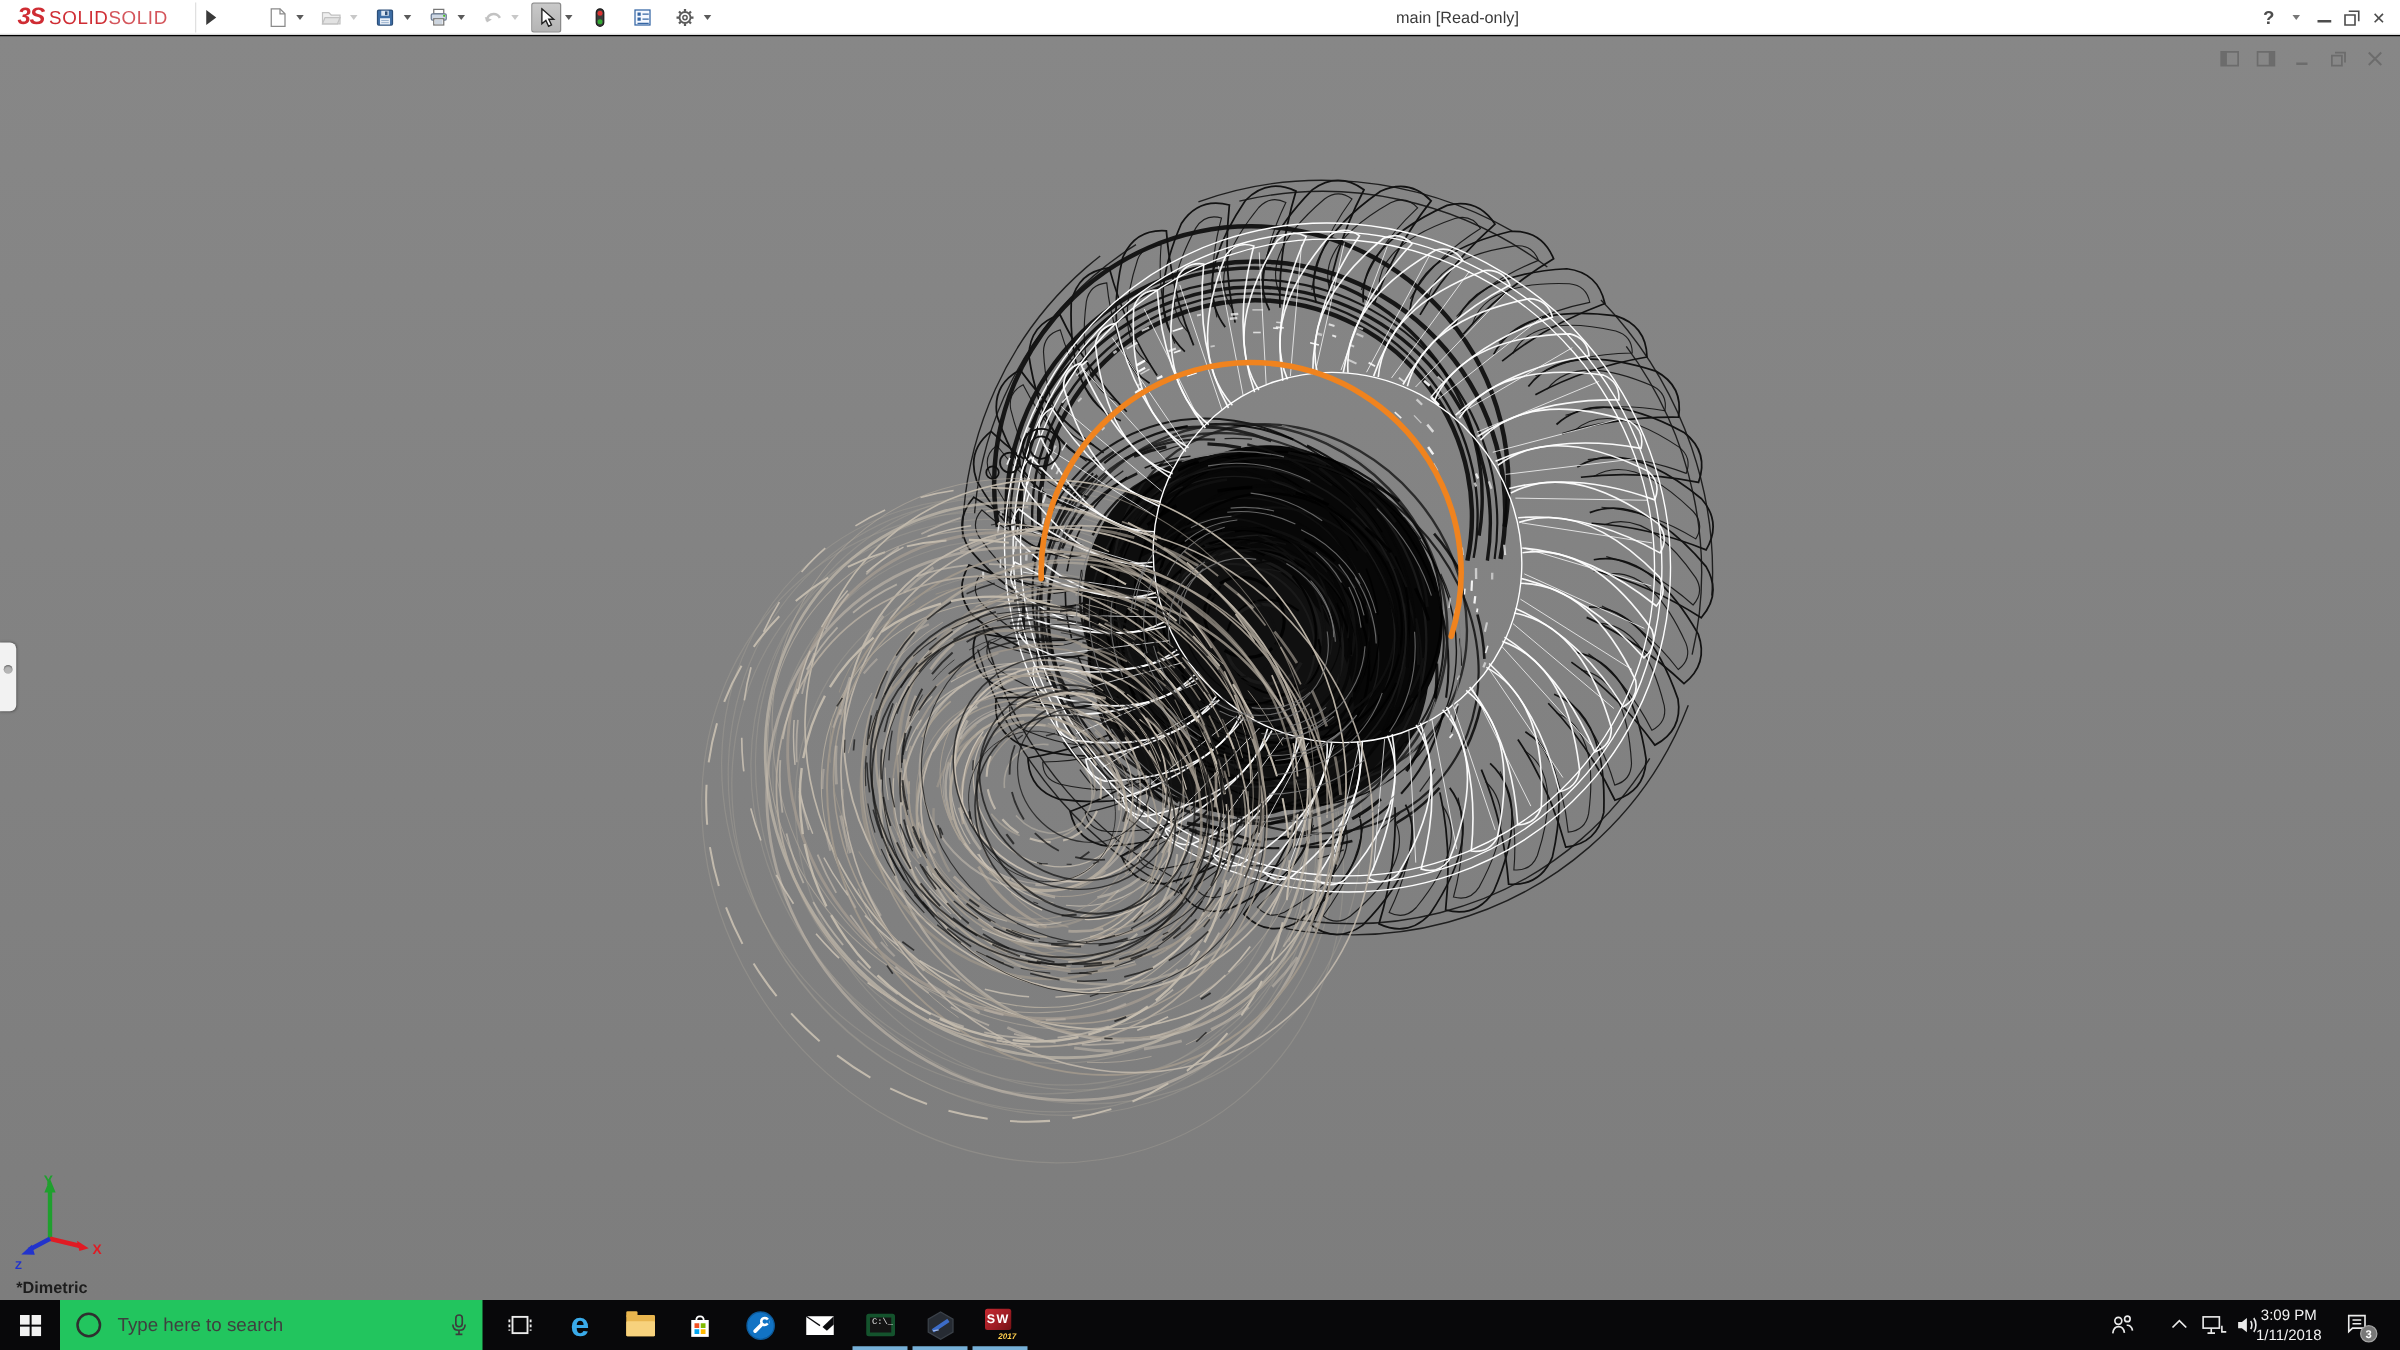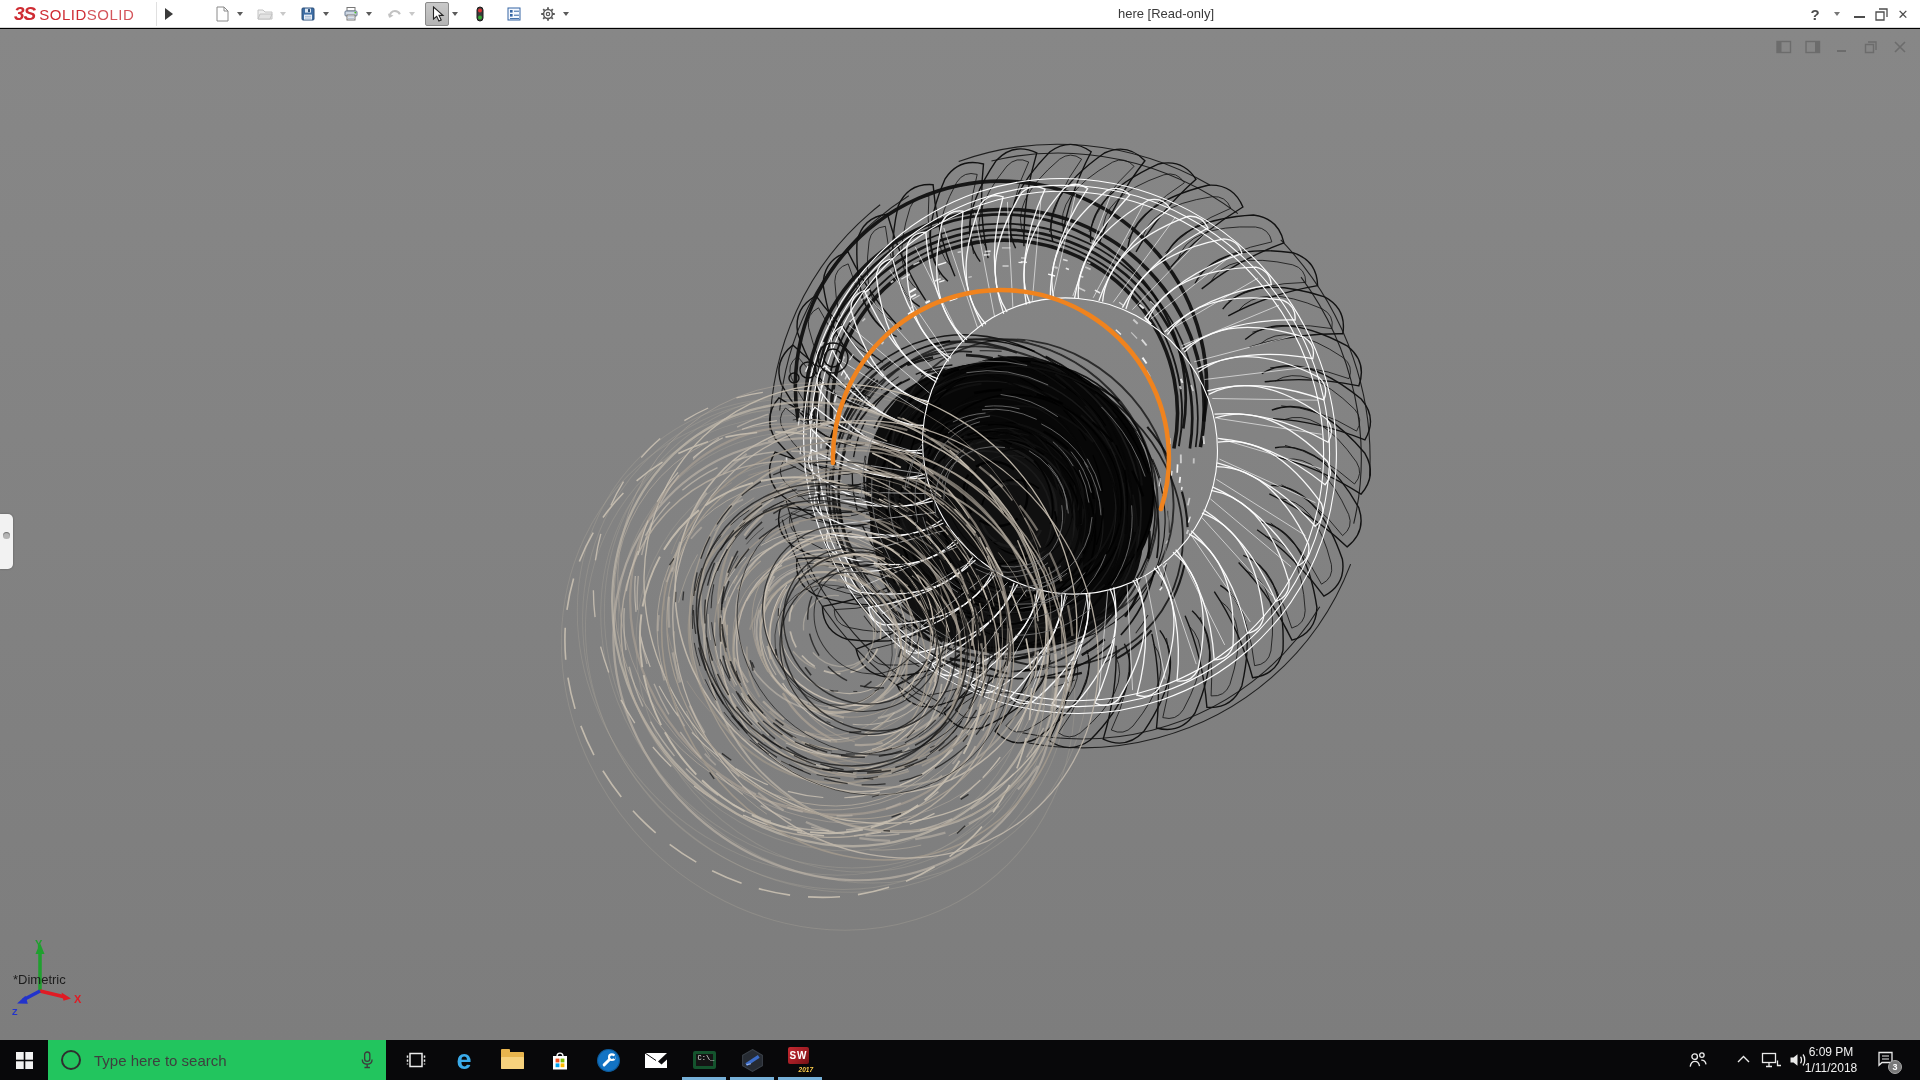--- a/index.html
+++ b/index.html
@@ -36,21 +36,21 @@
   #viewport { position:absolute; top:29px; left:0; width:1920px; height:1011px;
               background:linear-gradient(#878787,#7d7d7d); overflow:hidden; }
   #engine-wireframe { position:absolute; top:0; left:0; }
   #doc-controls { position:absolute; top:10px; right:12px; display:flex; gap:13px; z-index:5; }
   #doc-controls .dc { width:16px; height:15px; display:flex; align-items:center; justify-content:center; }
   #left-tab { position:absolute; left:0; top:485px; width:13px; height:55px; background:#f2f2f2;
               border-radius:0 5px 5px 0; box-shadow:0 0 2px rgba(0,0,0,.35); z-index:5; }
   #left-tab .dot { position:absolute; left:3px; top:18px; width:7px; height:7px; border-radius:50%;
                    background:#b5b5b5; box-shadow:inset 0 1px 1px rgba(0,0,0,.4); }
   #triad { position:absolute; left:4px; top:908px; z-index:5; }
-  #view-label { position:absolute; left:13px; top:943px; font-size:13px; font-weight:normal; color:#1d1d1d; z-index:5; }
+  #view-label { position:absolute; left:13px; top:993px; font-size:13px; font-weight:bold; color:#1d1d1d; z-index:5; }
 
   
   #taskbar { position:absolute; bottom:0; left:0; width:1920px; height:40px; background:#08080a; z-index:40; }
   #start-btn { position:absolute; left:0; top:0; width:48px; height:40px; display:flex; align-items:center; justify-content:center; }
   #search-box { position:absolute; left:48px; top:0; width:338px; height:40px; background:#22c55e;
                 display:flex; align-items:center; }
   #cortana { width:20px; height:20px; border:2.5px solid #2f2f2f; border-radius:50%; margin-left:13px; background:transparent; }
   #search-text { margin-left:13px; font-size:15px; color:#3f3f3f; }
   #mic { position:absolute; right:11px; top:10px; }
   #task-apps { position:absolute; left:392px; top:0; height:40px; display:flex; }
@@ -180,21 +180,21 @@
               <circle cx="8" cy="8" r="1.7" stroke-width="1.2"></circle>
               <g stroke-width="1.8">
                 <path d="M8 1.2v2M8 12.8v2M1.2 8h2M12.8 8h2M3.2 3.2l1.4 1.4M11.4 11.4l1.4 1.4M12.8 3.2l-1.4 1.4M4.6 11.4l-1.4 1.4"></path>
               </g>
             </g>
           </svg>
         </span>
         <span class="caret"></span>
       </div>
     </div>
-  <div id="win-title">here [Read-only]</div>
+  <div id="win-title">main [Read-only]</div>
   <div id="win-controls">
     <div class="wc" id="wc-help">?</div>
     <div class="wc" id="wc-help-caret">
         <div class="caret"></div>
       </div>
     <div class="wc" id="wc-min">
         <div class="bar"></div>
       </div>
     <div class="wc" id="wc-restore">
       <svg width="13" height="13" viewBox="0 0 13 13">
@@ -828,21 +828,21 @@
     <svg class="tray-ic" style="right:138px" width="21" height="18" viewBox="0 0 21 18">
       <rect x="1.5" y="2.5" width="13" height="9" fill="none" stroke="#eaeaea" stroke-width="1.3"></rect>
       <path d="M5 15.5h6M8 11.5v4" fill="none" stroke="#eaeaea" stroke-width="1.3"></path>
       <path d="M16.5 9.5v5h3.5" fill="none" stroke="#eaeaea" stroke-width="1.3"></path>
     </svg>
     <svg class="tray-ic" style="right:112px" width="20" height="18" viewBox="0 0 20 18">
       <path d="M2.5 6.5v5h3l4 3.2V3.3l-4 3.2z" fill="#eaeaea"></path>
       <path d="M12.5 5.8c1.3 1.5 1.3 4.9 0 6.4M15 3.5c2.3 2.7 2.3 8.3 0 11" fill="none" stroke="#eaeaea" stroke-width="1.3"></path>
     </svg>
     <div id="clock">
-      <div>6:09 PM</div>
+      <div>3:09 PM</div>
       <div>1/11/2018</div>
     </div>
     <div id="notif">
       <svg width="20" height="18" viewBox="0 0 20 18">
         <path d="M3 2.5h13v10H6l-3 2.8z" fill="none" stroke="#eaeaea" stroke-width="1.3"></path>
         <path d="M6 6h7M6 9h7" stroke="#eaeaea" stroke-width="1.2"></path>
       </svg>
       <div class="badge">3</div>
     </div>
   </div>

